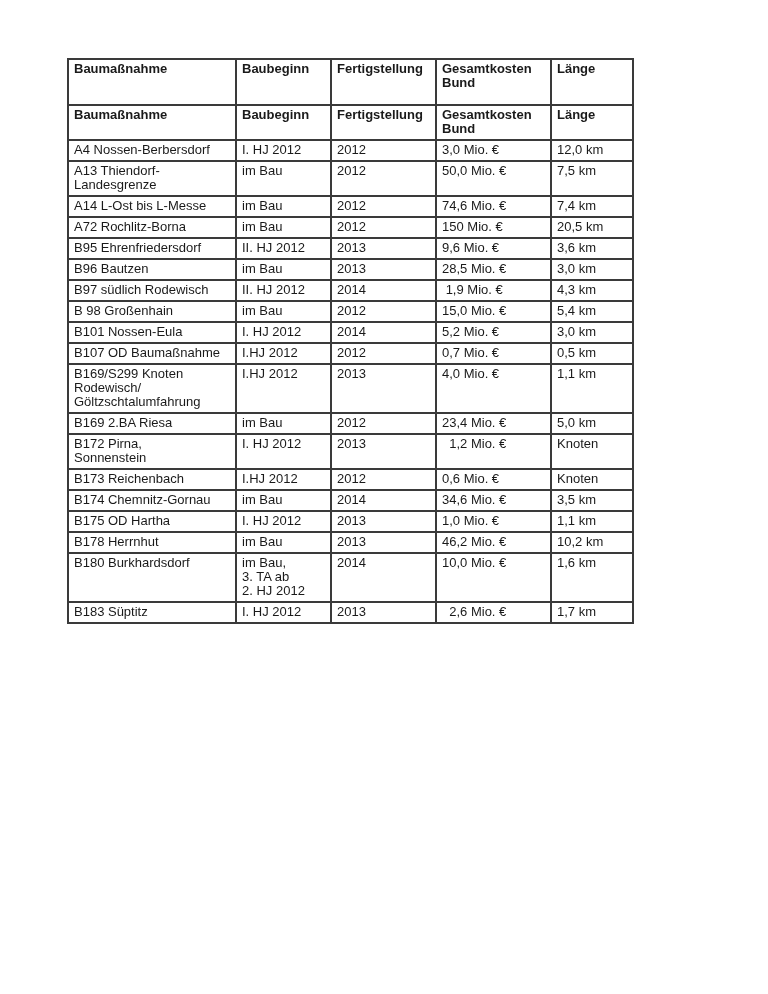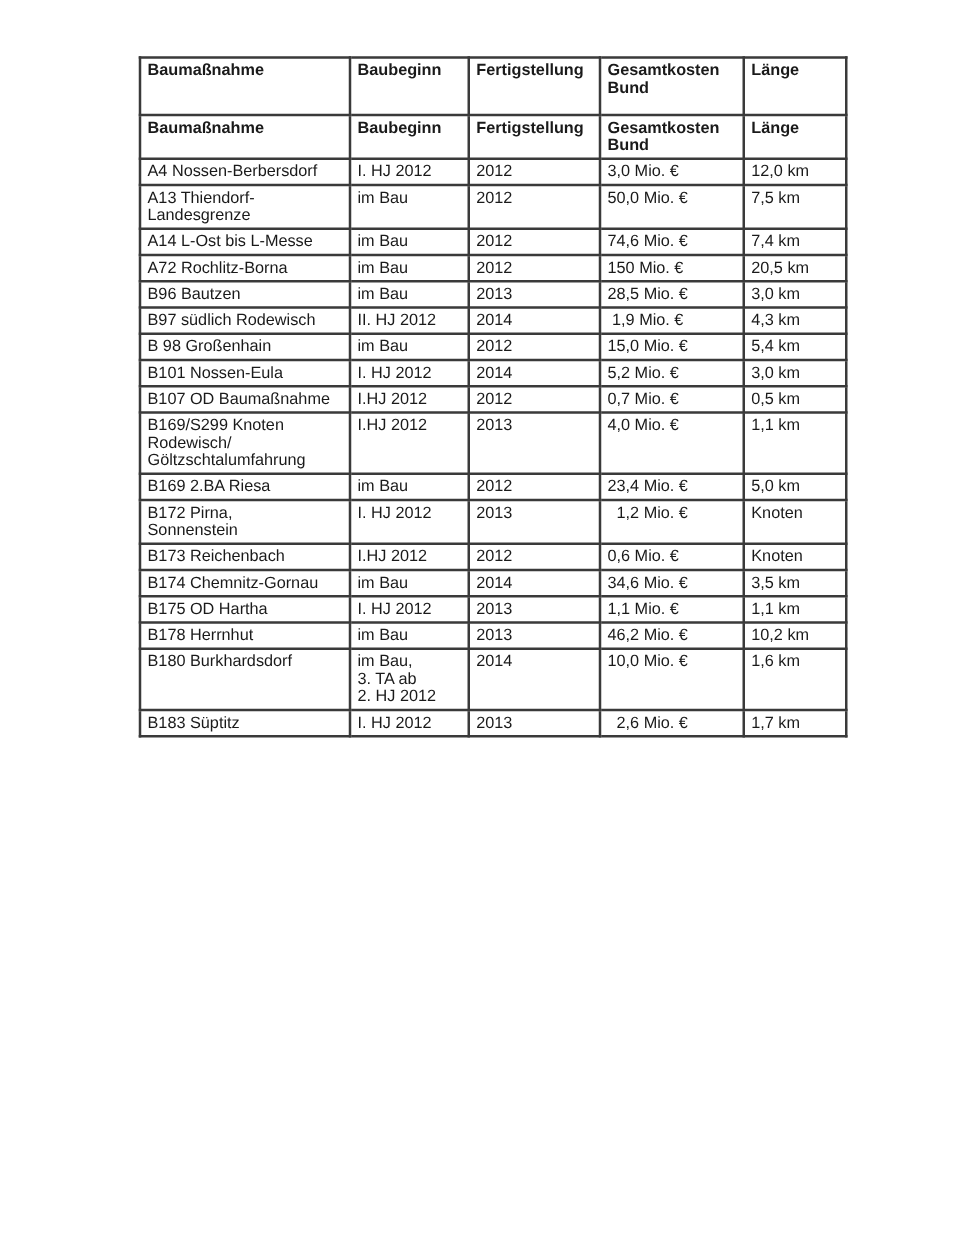--- a/index.html
+++ b/index.html
@@ -15,25 +15,24 @@
     color: var(--text, #1a1a1a);
   }
   .page {
     position: absolute;
     inset: 0;
     background: var(--background, #ffffff);
   }
   table.construction {
     position: absolute;
     left: 67px;
-    top: 45px;
+    top: 58px;
     width: 565px;
     border-collapse: collapse;
     table-layout: fixed;
-    margin-left: 44px;
   }
   col.c1 { width: 168px; }
   col.c2 { width: 95px; }
   col.c3 { width: 105px; }
   col.c4 { width: 115px; }
   col.c5 { width: 82px; }
   th, td {
     border: 2px solid var(--border, #3a3a3a);
     font-size: 13px;
     line-height: 14px;
@@ -104,20 +103,27 @@
         <td>7,4 km</td>
       </tr>
       <tr>
         <td>A72 Rochlitz-Borna</td>
         <td>im Bau</td>
         <td>2012</td>
         <td>150 Mio. €</td>
         <td>20,5 km</td>
       </tr>
       <tr>
+        <td>B95 Ehrenfriedersdorf</td>
+        <td>II. HJ 2012</td>
+        <td>2013</td>
+        <td>9,6 Mio. €</td>
+        <td>3,6 km</td>
+      </tr>
+      <tr>
         <td>B96 Bautzen</td>
         <td>im Bau</td>
         <td>2013</td>
         <td>28,5 Mio. €</td>
         <td>3,0 km</td>
       </tr>
       <tr>
         <td>B97 südlich Rodewisch</td>
         <td>II. HJ 2012</td>
         <td>2014</td>
@@ -180,21 +186,21 @@
         <td>B174 Chemnitz-Gornau</td>
         <td>im Bau</td>
         <td>2014</td>
         <td>34,6 Mio. €</td>
         <td>3,5 km</td>
       </tr>
       <tr>
         <td>B175 OD Hartha</td>
         <td>I. HJ 2012</td>
         <td>2013</td>
-        <td>1,1 Mio. €</td>
+        <td>1,0 Mio. €</td>
         <td>1,1 km</td>
       </tr>
       <tr>
         <td>B178 Herrnhut</td>
         <td>im Bau</td>
         <td>2013</td>
         <td>46,2 Mio. €</td>
         <td>10,2 km</td>
       </tr>
       <tr>

